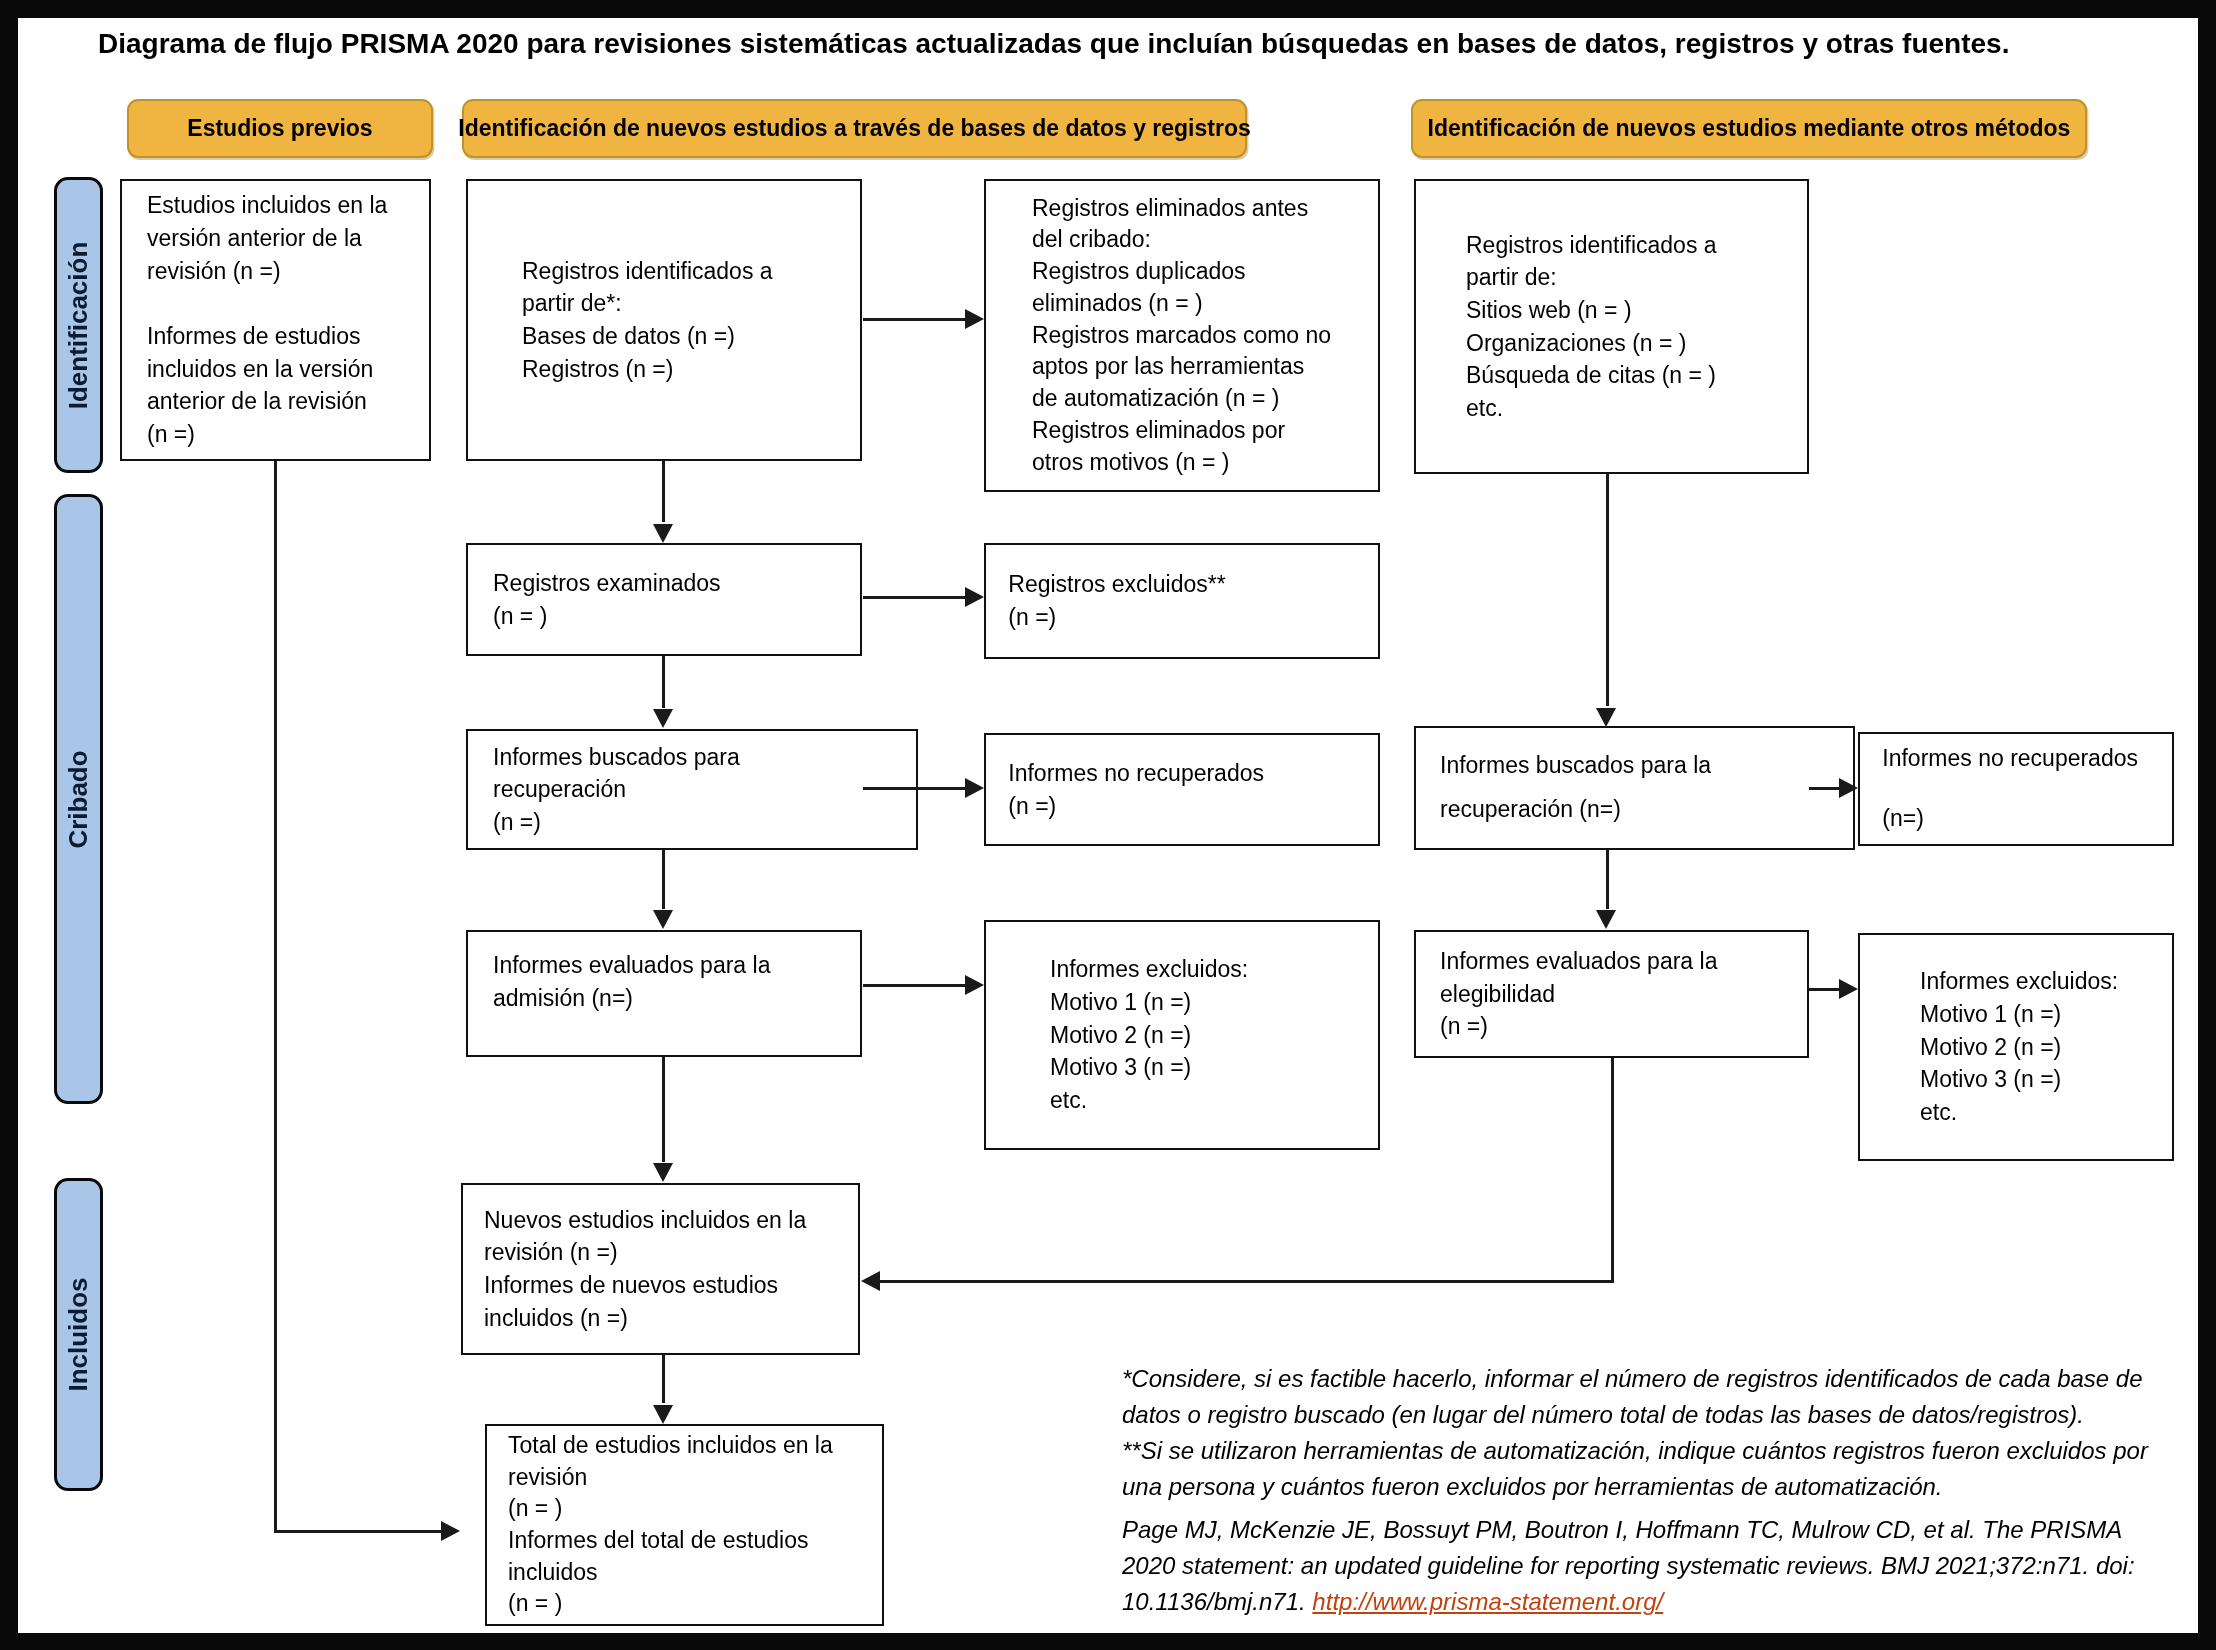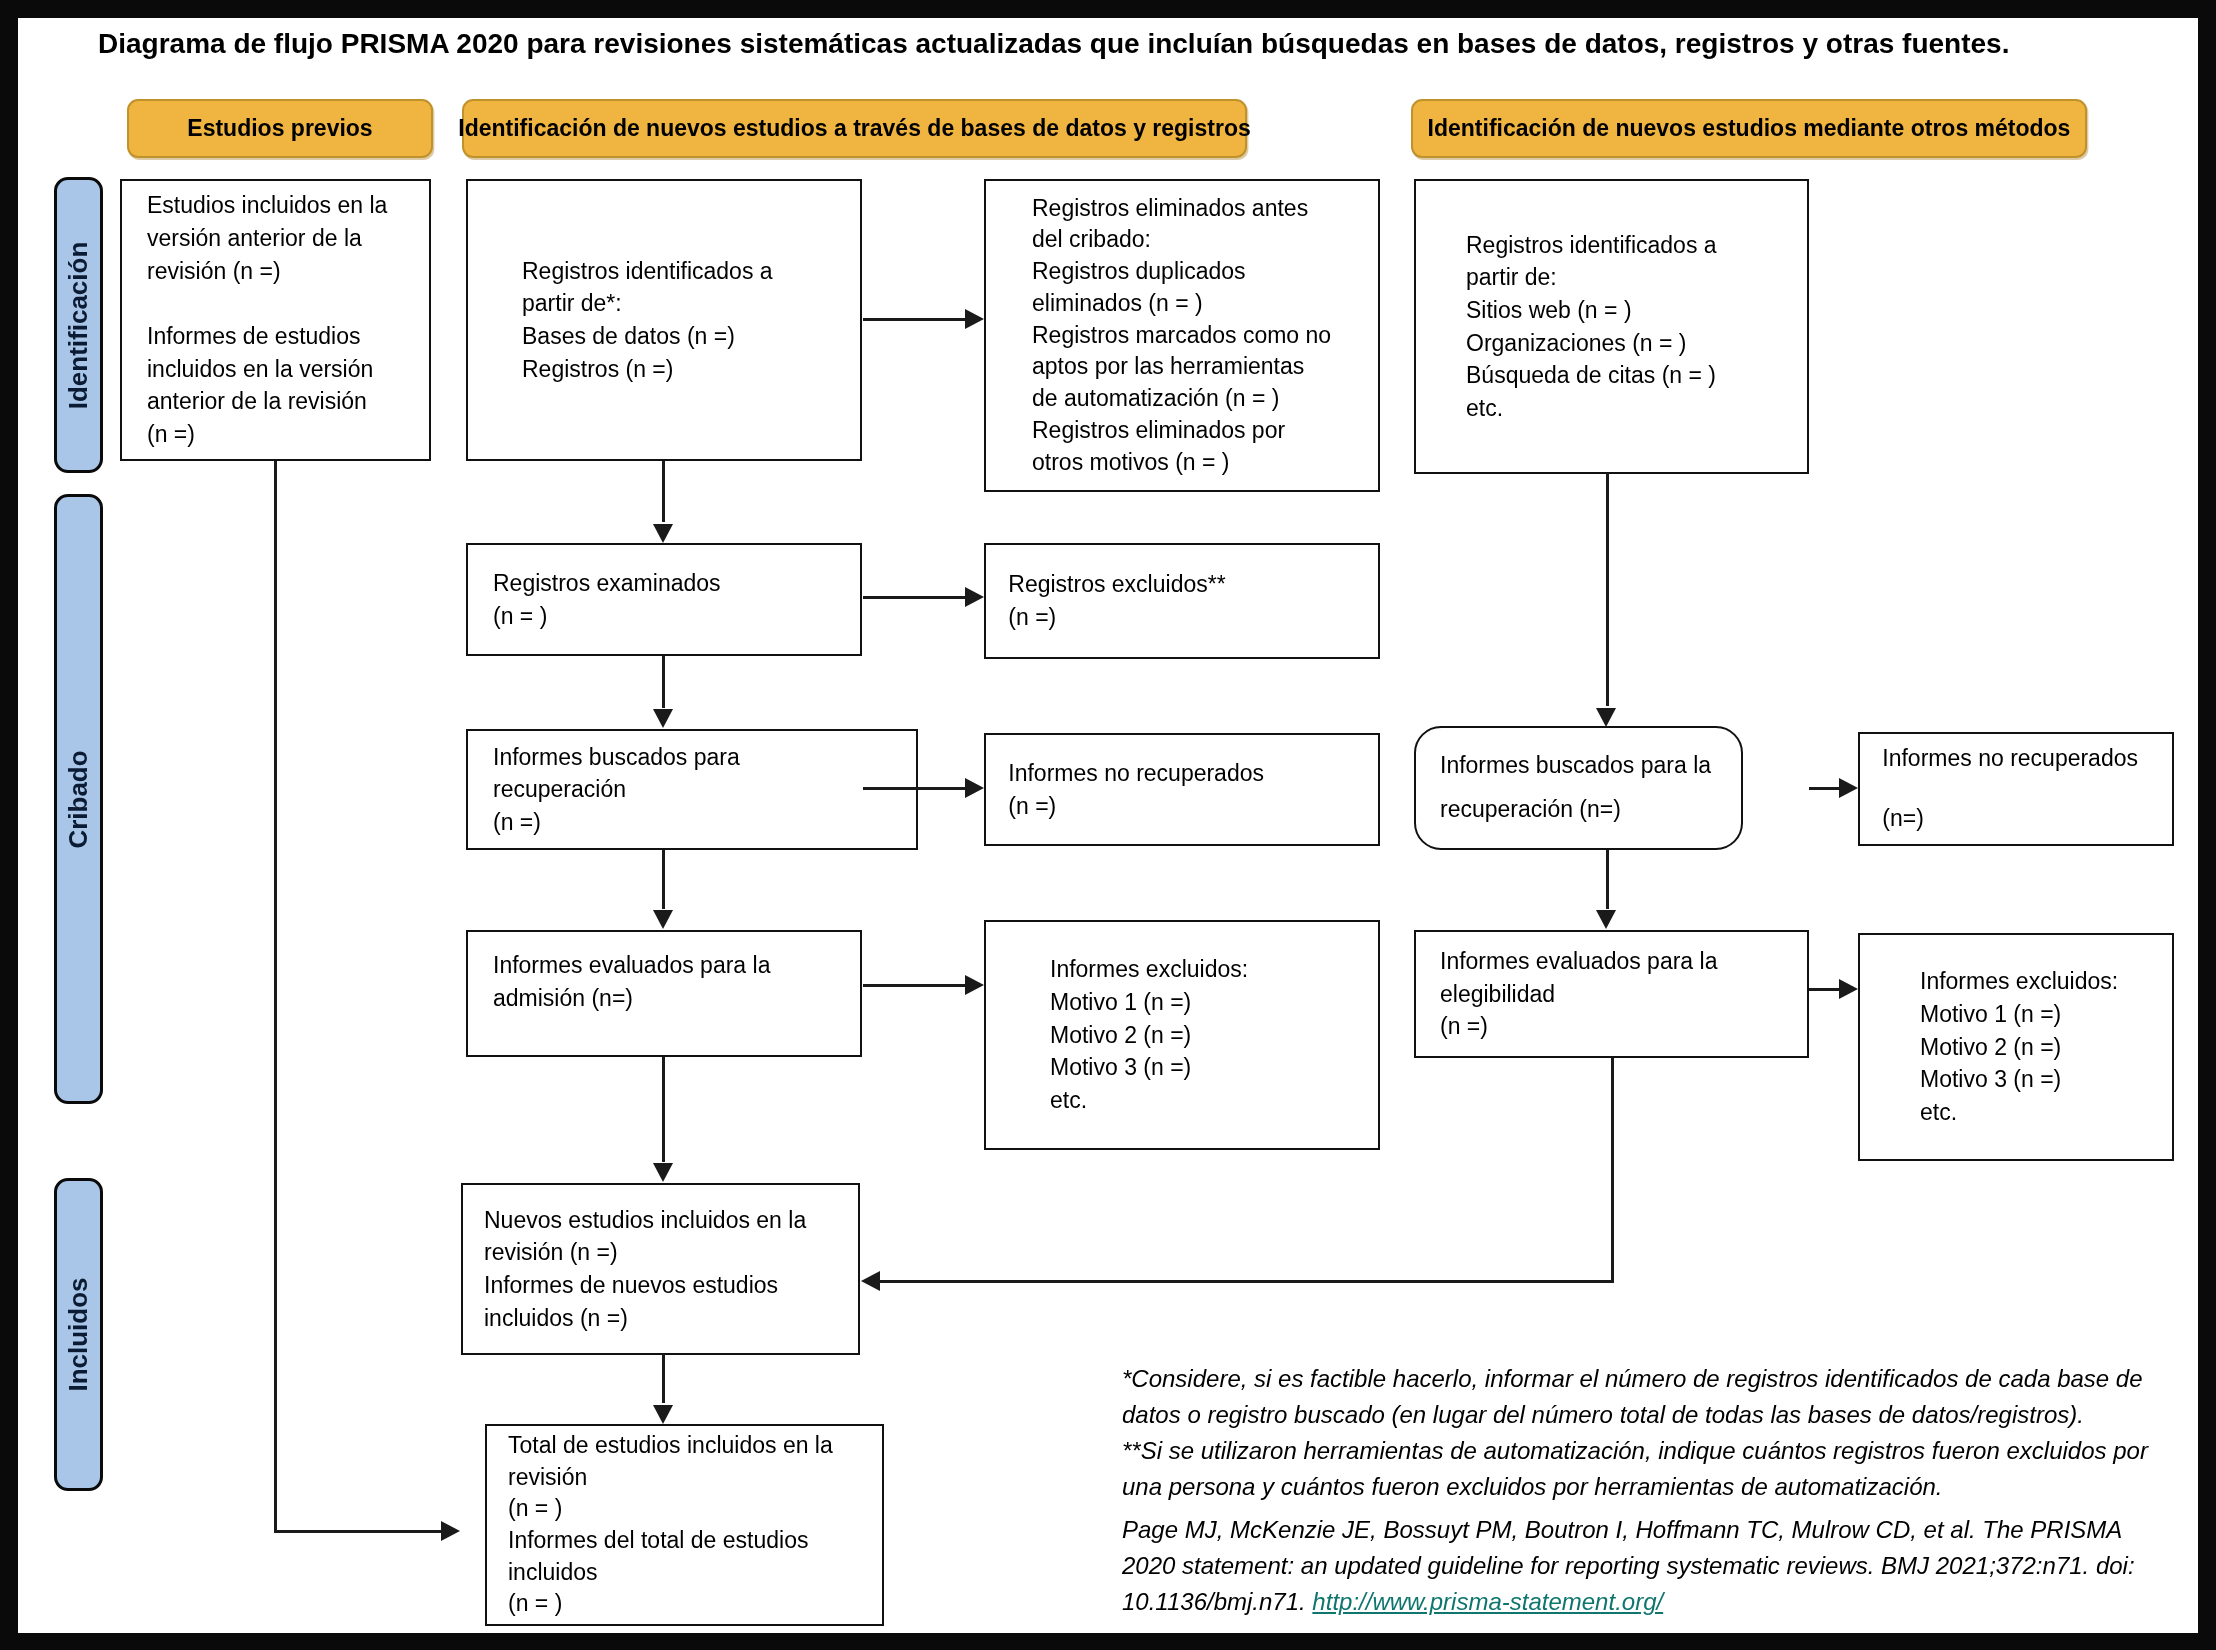--- a/index.html
+++ b/index.html
@@ -67,21 +67,21 @@
   .ah-l { border-top: 10.5px solid transparent; border-bottom: 10.5px solid transparent; border-right: 19.5px solid #1a1a1a; }
   .ah-d { border-left: 10.5px solid transparent; border-right: 10.5px solid transparent; border-top: 19.5px solid #1a1a1a; }
   .notes {
     position: absolute;
     left: 1122px; width: 1068px;
     font-size: 24px; line-height: 1.5;
     white-space: pre-line;
     font-style: italic;
   }
   .notes a {
-    color: #0f766e; text-decoration: underline; text-align: right;
+    color: #c2410c; text-decoration: underline; text-align: right;
   }
 </style>
 </head>
 <body>
 
 <div id="canvas">
 
   <div class="title">Diagrama de flujo PRISMA 2020 para revisiones sistemáticas actualizadas que incluían búsquedas en bases de datos, registros y otras fuentes.</div>
 
   <div class="header" style="left:127px; top:99px; width:306px;">Estudios previos</div>
@@ -129,21 +129,21 @@
   <div class="node" style="left:466px; top:543px; width:396px; height:113px; padding:7px 11.2px 7px 25px;">Registros examinados
 (n = )</div>
   <div class="node" style="left:984px; top:543px; width:396px; height:116px; padding:7px 11.2px 7px 22.3px;">Registros excluidos**
 (n =)</div>
 
   <div class="node" style="left:466px; top:729px; width:452px; height:121px; padding:7px 11.2px 7px 25px;">Informes buscados para
 recuperación
 (n =)</div>
   <div class="node" style="left:984px; top:733px; width:396px; height:113px; padding:7px 11.2px 7px 22.3px;">Informes no recuperados
 (n =)</div>
-  <div class="node" style="left:1414px; top:726px; width:329px; height:124px; padding:7px 11.2px 7px 24px; line-height:1.9;border-radius:27px;">Informes buscados para la
+  <div class="node" style="left:1414px; top:726px; width:441px; height:124px; padding:7px 11.2px 7px 24px; line-height:1.9;">Informes buscados para la
 recuperación (n=)</div>
   <div class="node" style="left:1858px; top:732px; width:316px; height:114px; padding:7px 9.8px 7px 22.3px; line-height:1.3;">Informes no recuperados
 
 (n=)</div>
 
   <div class="node" style="left:466px; top:930px; width:396px; height:127px; padding:7px 11.2px 7px 25px; align-items:flex-start; padding-top:17px;">Informes evaluados para la
 admisión (n=)</div>
   <div class="node" style="left:984px; top:920px; width:396px; height:230px; padding:7px 11.2px 7px 64px;">Informes excluidos:
 Motivo 1 (n =)
 Motivo 2 (n =)

